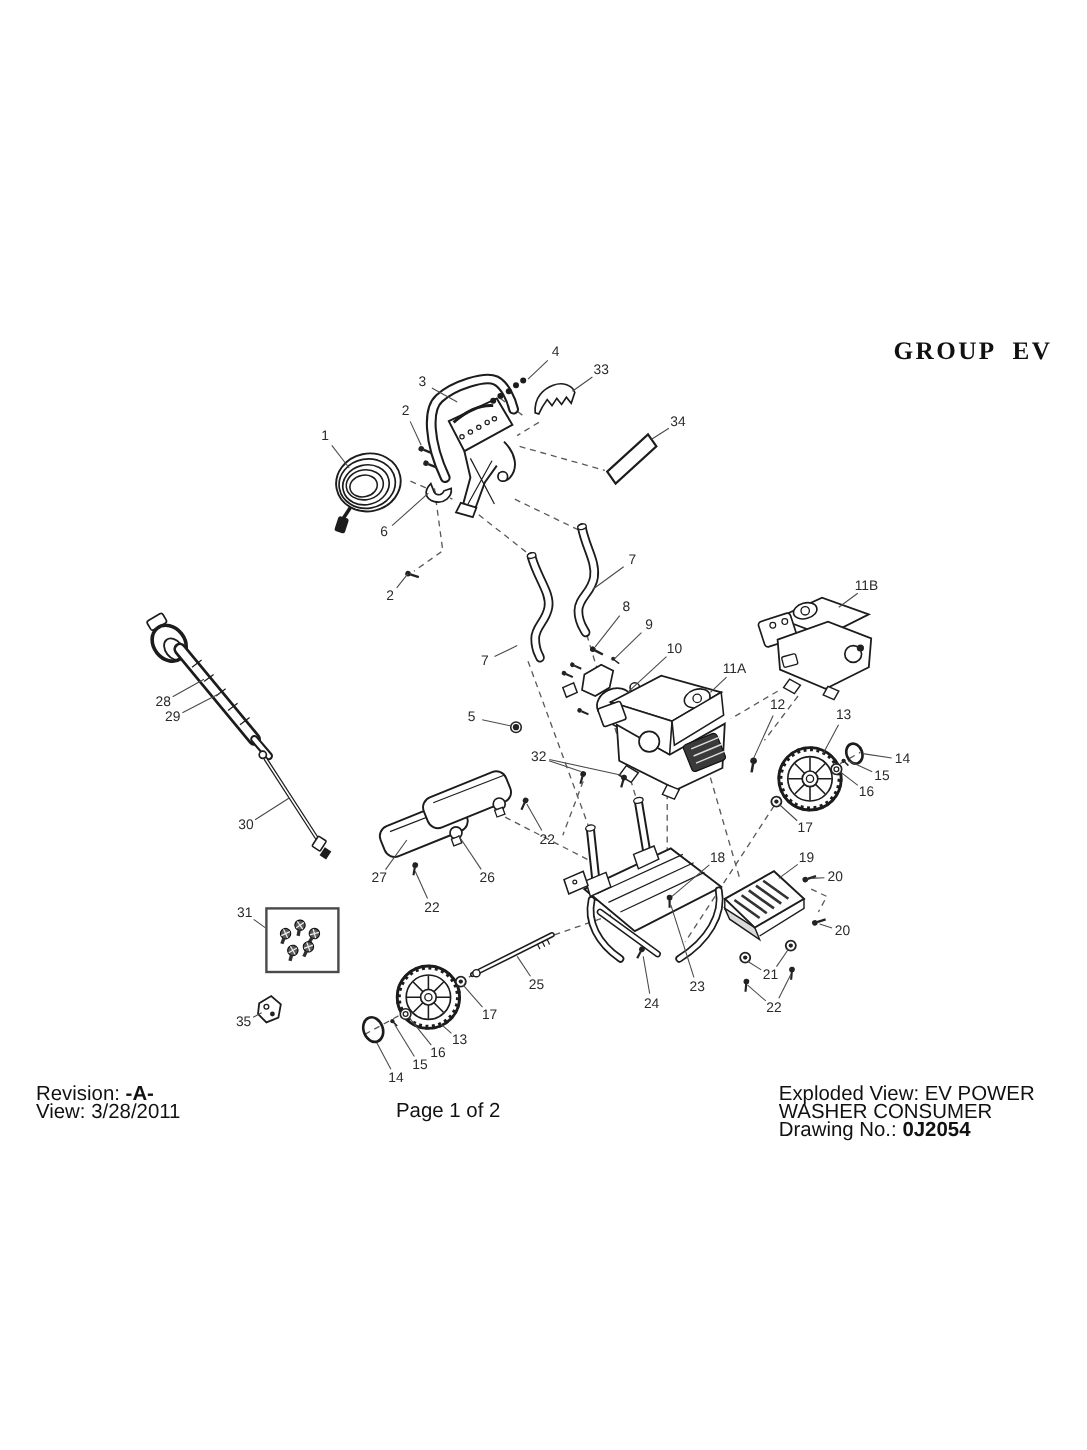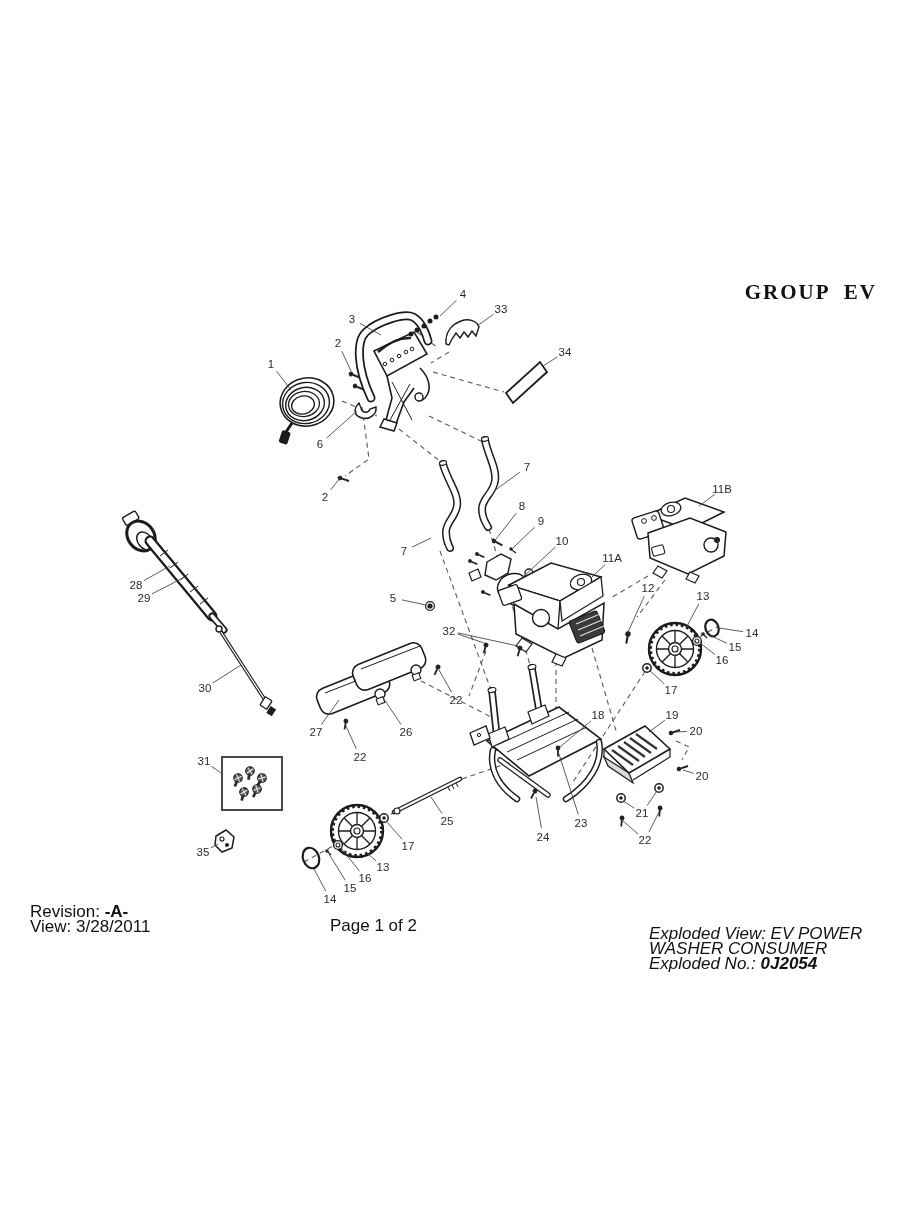--- a/index.html
+++ b/index.html
@@ -8,21 +8,21 @@
   .group-title{position:absolute;top:280px;right:29px;font-family:"Liberation Serif",serif;
         font-weight:bold;font-size:21px;letter-spacing:2px;white-space:pre;color:#111;margin-left:28px;}
   svg.diagram{position:absolute;left:0;top:0;}
   .callout{font:11.5px "Liberation Sans",sans-serif;fill:#2a2a2a;text-anchor:middle;dominant-baseline:central;}
   .leader{stroke:#4a4a4a;stroke-width:0.9;fill:none;}
   .fw{fill:#ffffff;stroke:#1c1c1c;}
   .dash{stroke:#5a5a5a;stroke-width:1.1;fill:none;stroke-dasharray:5,4;}
   .footer{position:absolute;font-size:17px;line-height:15px;color:#111;}
   .f-left{left:30px;top:904px;}
   .f-center{left:330px;top:918px;width:140px;}
-  .f-right{left:649px;top:926px;font-style:italic;}
+  .f-right{left:649px;top:904px;}
   .b{font-weight:bold;}
 </style>
 </head>
 <body>
 
 <div class="page">
 
   <div class="group-title">GROUP  EV</div>
 
   <svg class="diagram" width="906" height="1208" viewBox="0 0 906 1208" xmlns="http://www.w3.org/2000/svg">
@@ -411,16 +411,16 @@
 
   <div class="footer f-left">
     <div><span>Revision:</span> <span class="b">-A-</span></div>
     <div><span>View:</span> <span>3/28/2011</span></div>
   </div>
 
   <div class="footer f-center">Page 1 of 2</div>
 
   <div class="footer f-right">
     <div><span>Exploded View:</span> <span>EV POWER WASHER CONSUMER</span></div>
-    <div><span>Exploded No.:</span> <span class="b">0J2054</span></div>
+    <div><span>Drawing No.:</span> <span class="b">0J2054</span></div>
   </div>
 
 </div>
 
 </body></html>

